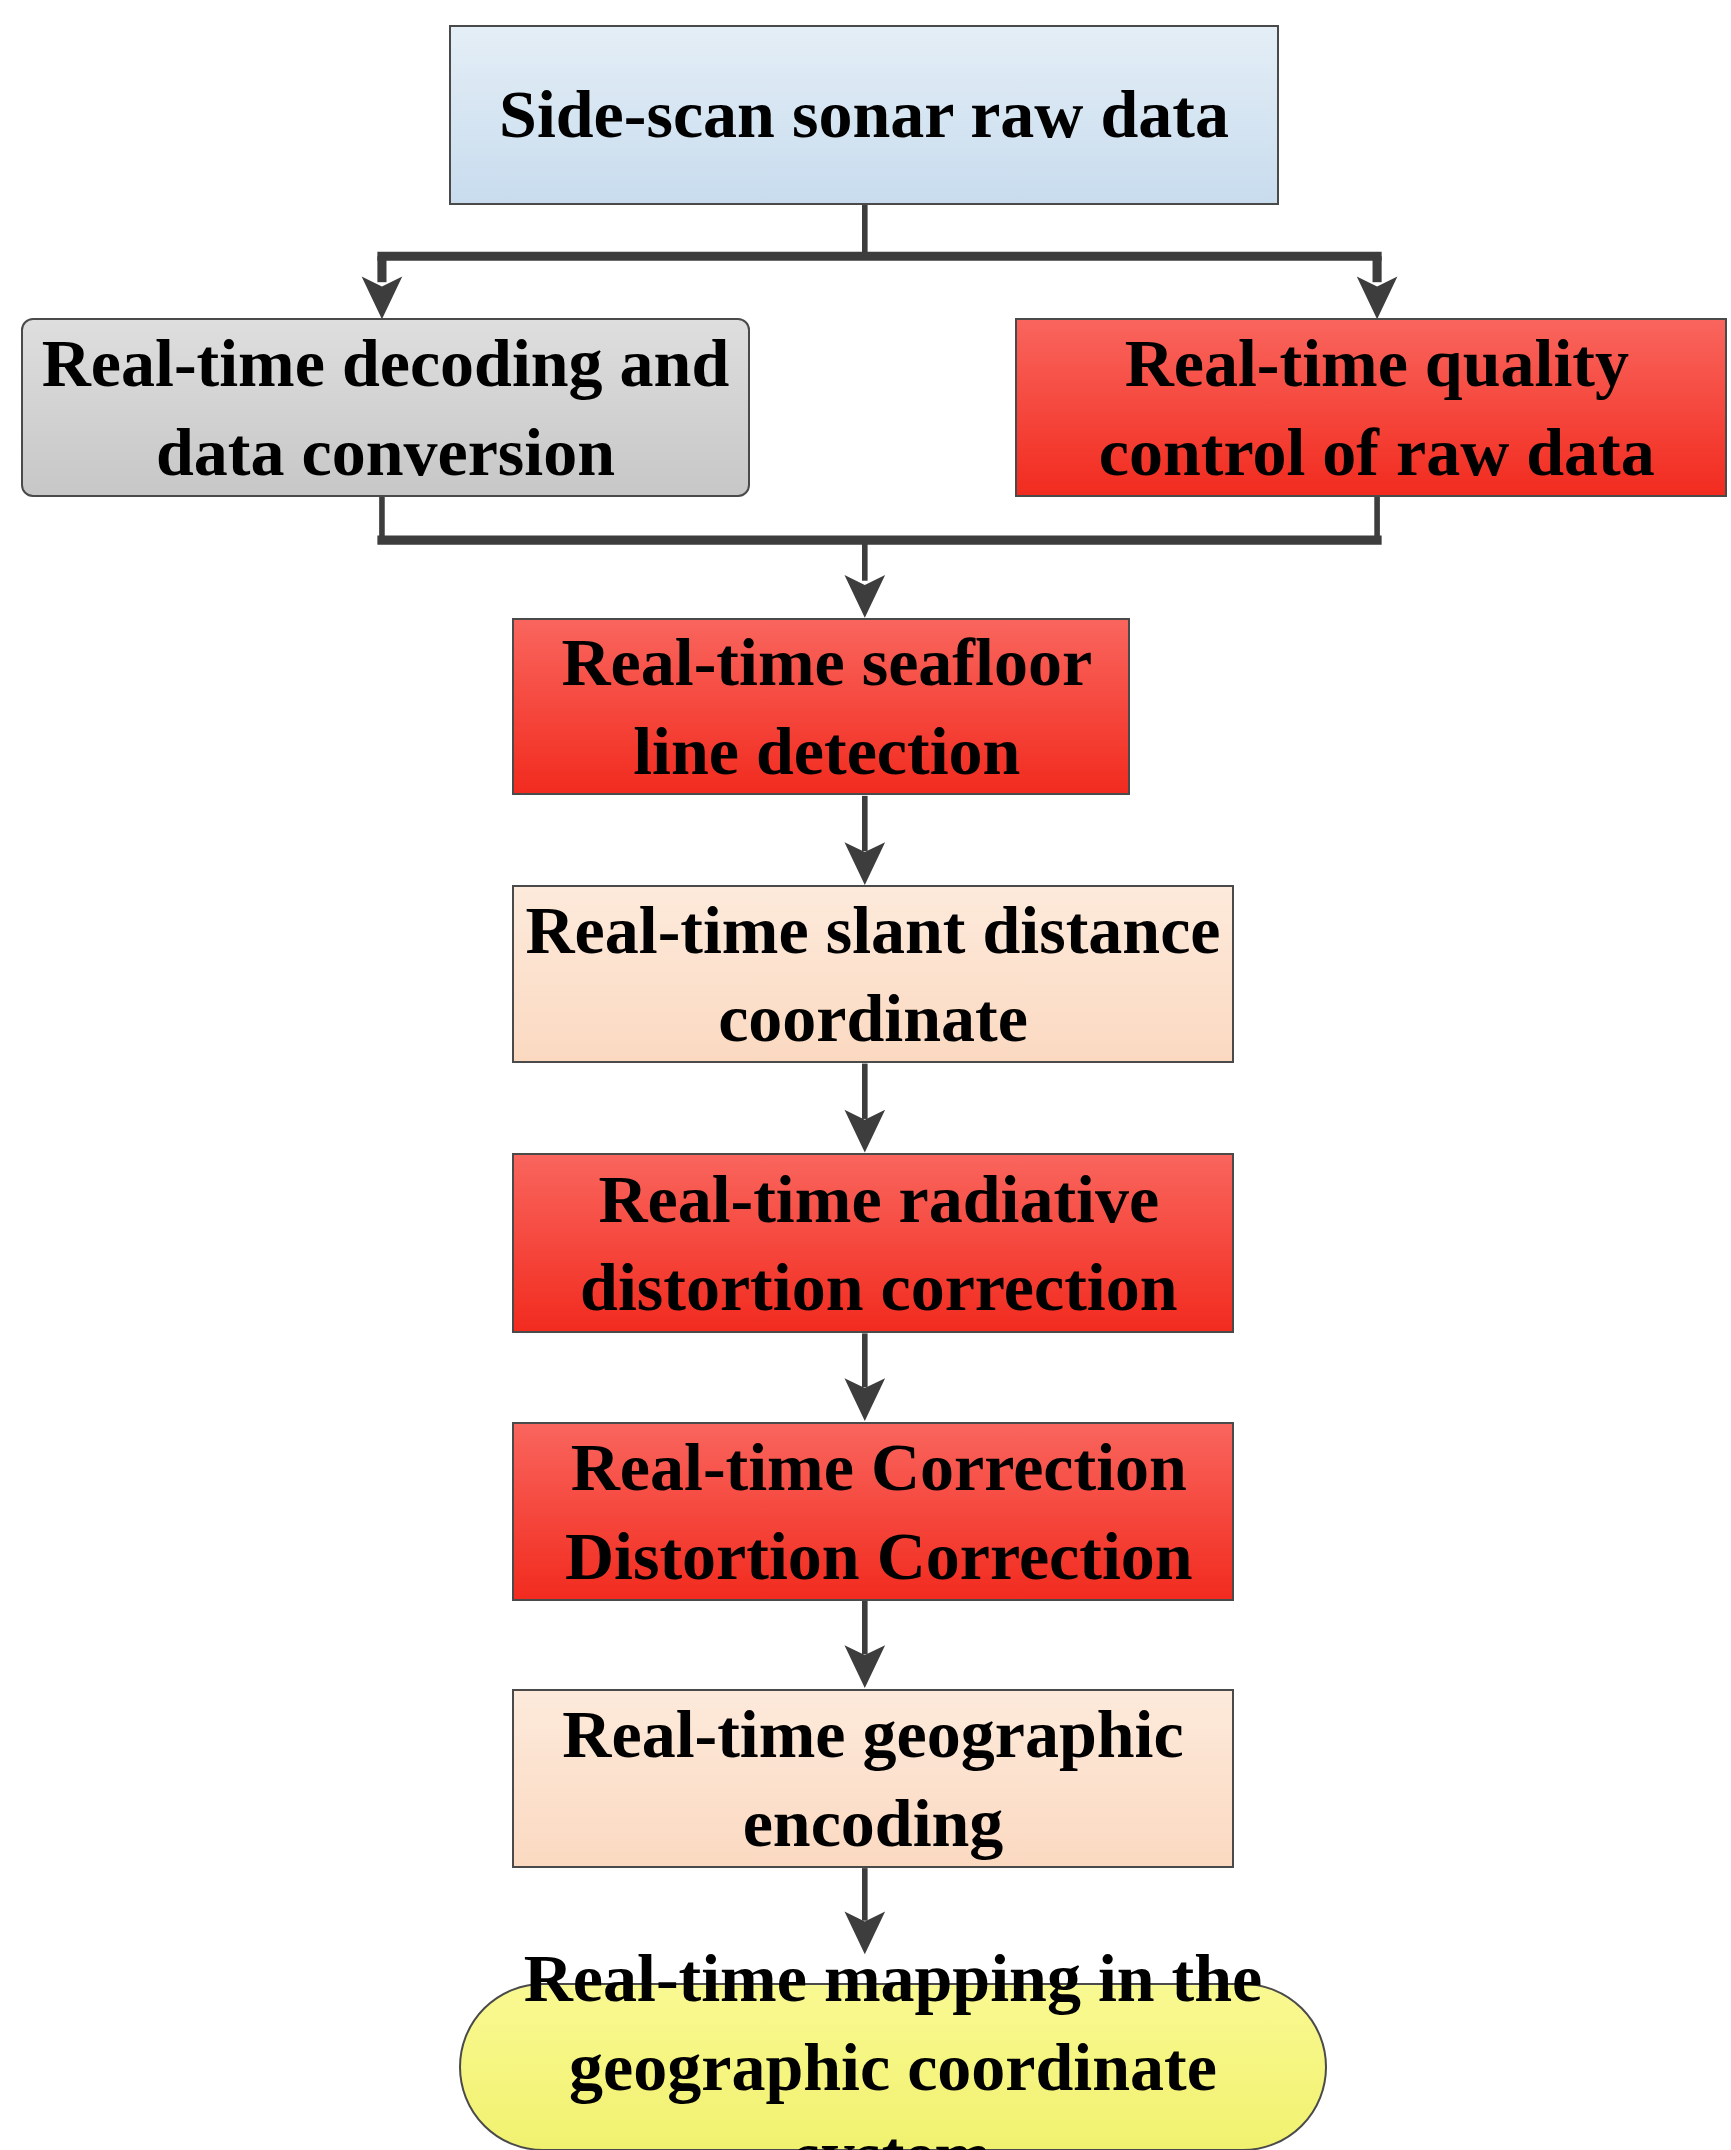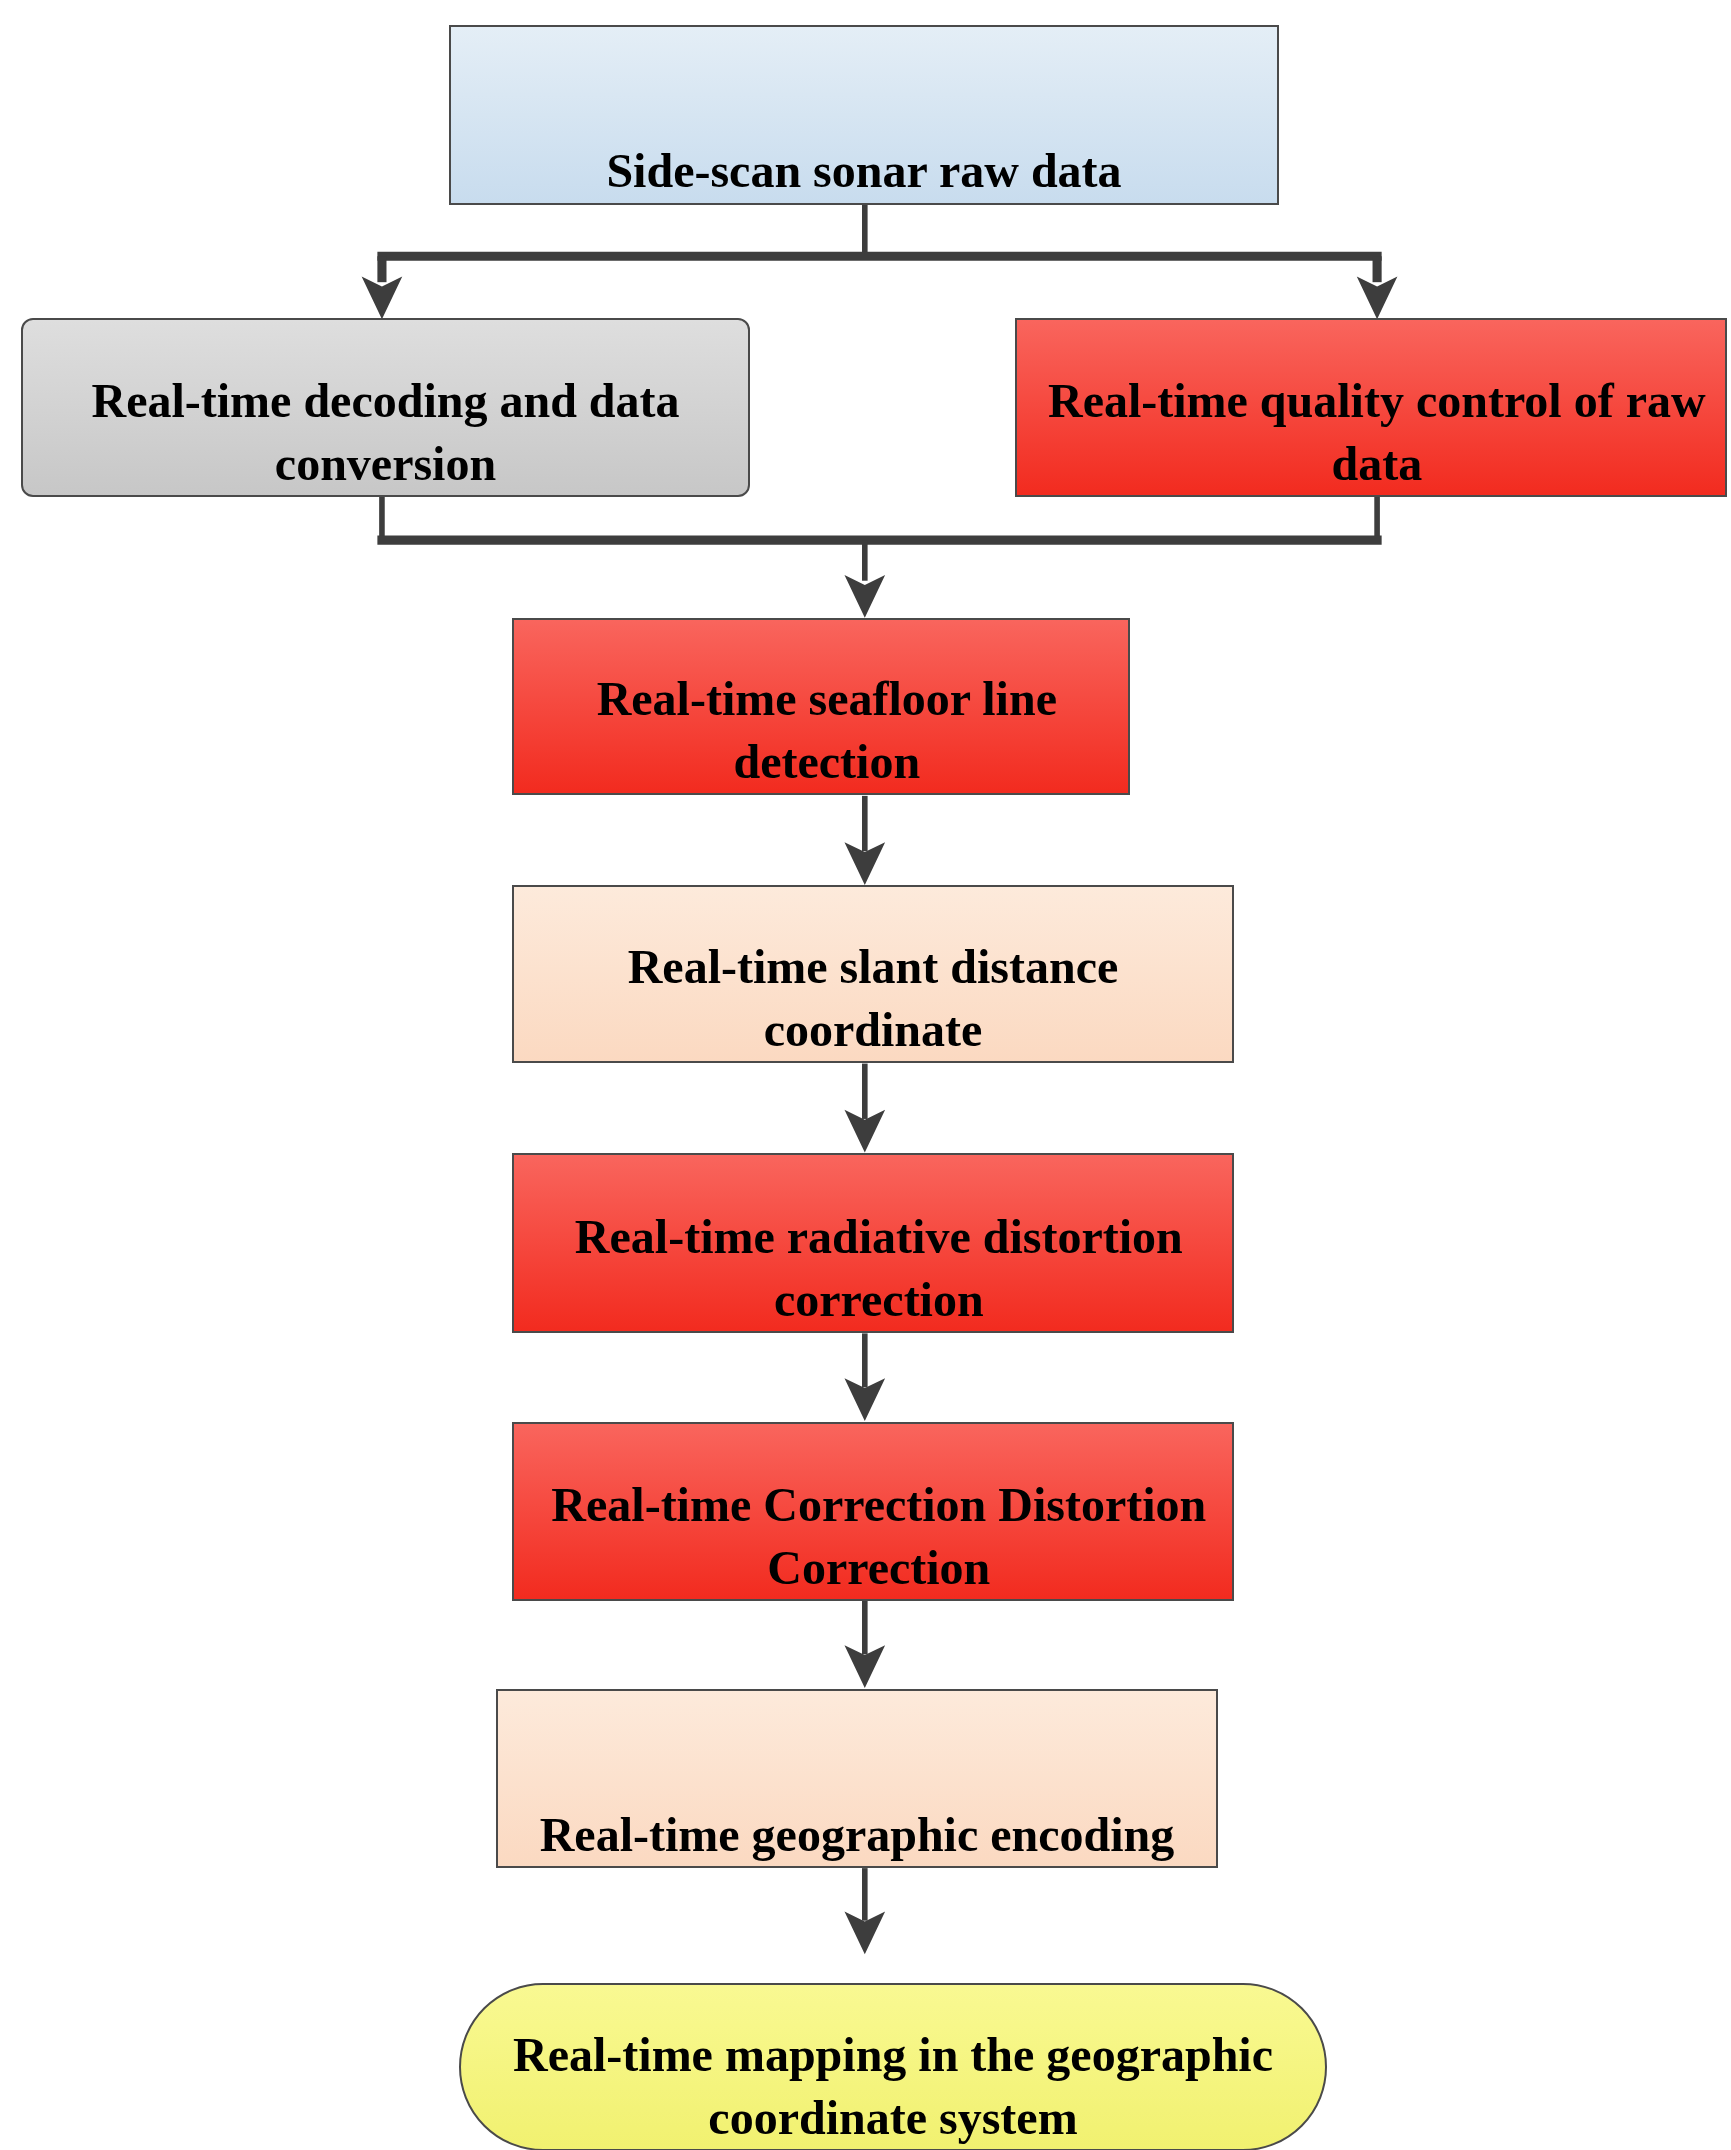--- a/index.html
+++ b/index.html
@@ -14,28 +14,28 @@
   #connector-layer {
     position: absolute;
     left: 0; top: 0;
     width: 1731px; height: 2151px;
   }
   #connector-layer line { stroke: #3d3d3d; }
   #connector-layer polygon { fill: #3d3d3d; stroke: none; }
   .node {
     position: absolute;
     display: flex;
-    align-items: flex-end;
+    align-items: center;
     justify-content: center;
     text-align: center;
     box-sizing: border-box;
     border: 2.1px solid #4a4a4a;
     color: #000000;
     font-weight: bold;
-    font-size: 48px;
+    font-size: 68px;
     line-height: 1.3;
     padding: 0 8.4px;
   }
   .node-label { width: 100%; display: block; }
   .fill-blue   { background: linear-gradient(180deg, #e4eef6 0%, #c8dcee 100%); }
   .fill-gray   { background: linear-gradient(180deg, #dedede 0%, #c7c7c7 100%); border-radius: 12px; }
   .fill-red    { background: linear-gradient(180deg, #f9655d 0%, #f22b1f 100%); padding-left: 20px; }
   .fill-peach  { background: linear-gradient(180deg, #fdeadb 0%, #fbd9c1 100%); }
   .fill-yellow { background: linear-gradient(180deg, #f9f992 0%, #f1f170 100%); margin-top: 28px; }
   .shape-rounded {
@@ -44,21 +44,21 @@
     padding: 0 28px;
   }
   
   #node-0 { left: 449px;  top: 24.5px;   width: 830px; height: 180px; }
   #node-1 { left: 21px;   top: 318px;  width: 729px; height: 179px; }
   #node-2 { left: 1015px; top: 318px;  width: 712px; height: 179px; }
   #node-3 { left: 512px;  top: 618px;  width: 618px; height: 177px; }
   #node-4 { left: 512px;  top: 885px; width: 722px; height: 178px; }
   #node-5 { left: 512px;  top: 1153px; width: 722px; height: 180px; }
   #node-6 { left: 512px;  top: 1422px; width: 722px; height: 179px; }
-  #node-7 { left: 496px;  top: 1689px; width: 722px; height: 179px; }
+  #node-7 { left: 512px;  top: 1689px; width: 722px; height: 179px; }
   #node-8 { left: 459px;  top: 1955px; width: 868px; height: 168px; }
 </style>
 </head>
 <body>
 
 <div class="canvas">
 
   <svg id="connector-layer" viewBox="0 0 2470 3068" xmlns="http://www.w3.org/2000/svg">
 
     <g>

